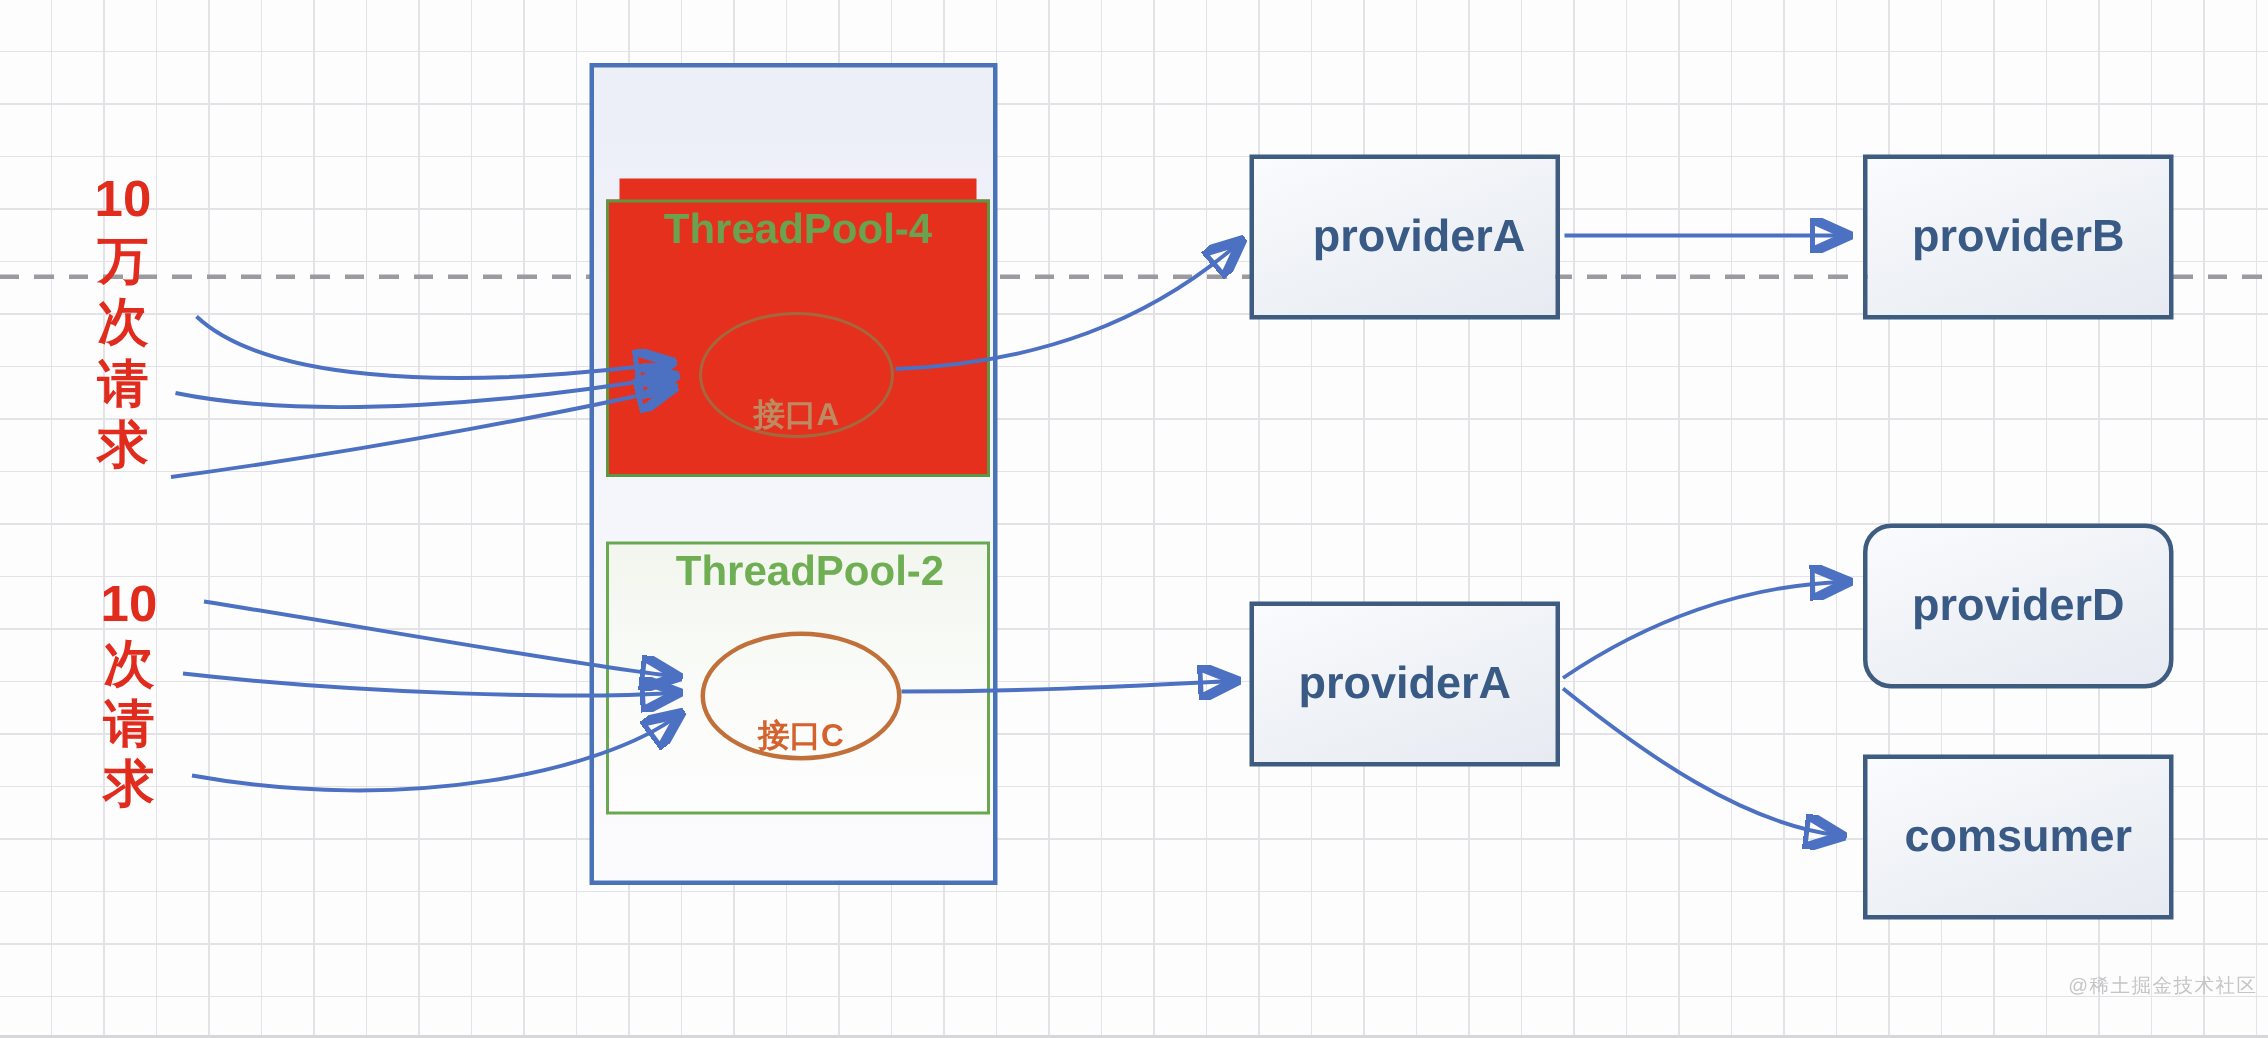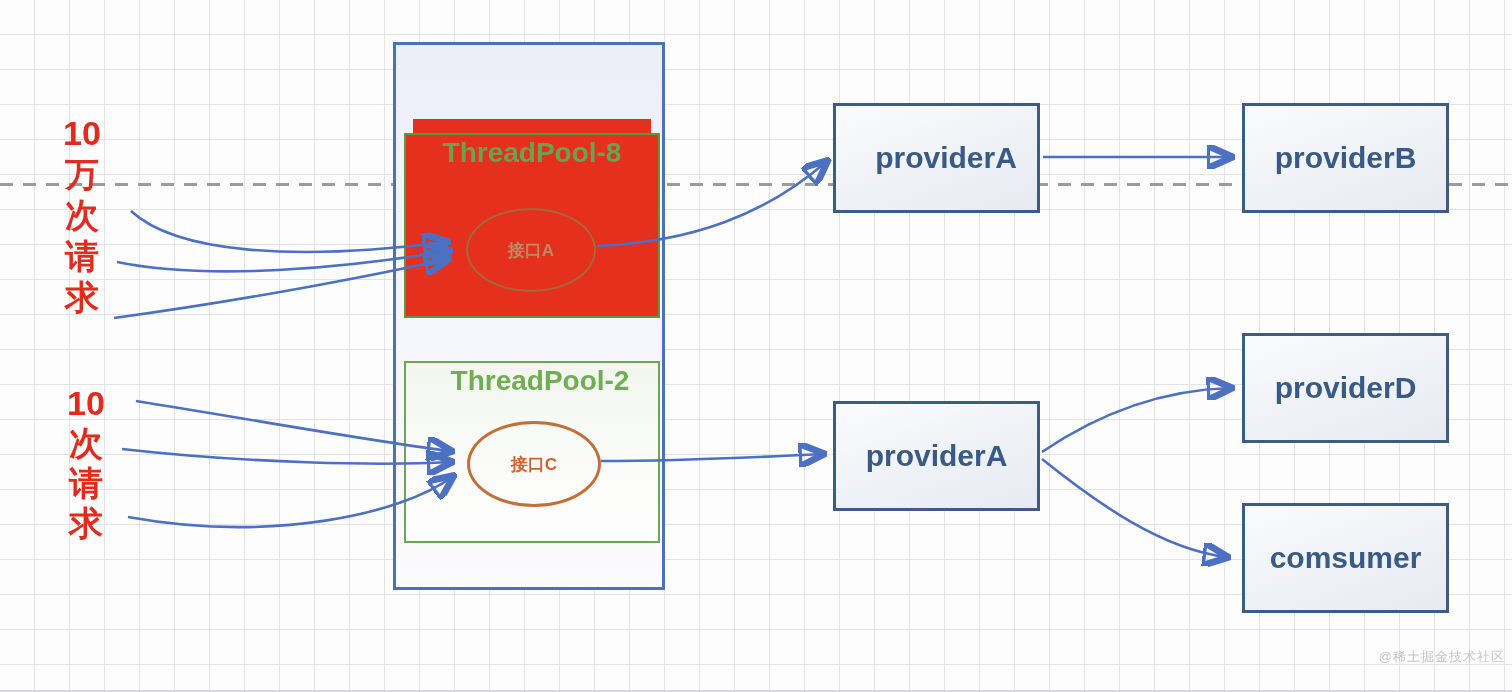--- a/index.html
+++ b/index.html
@@ -41,37 +41,37 @@
     border:2px solid #5f9641;background:#e6301e;
   }
   .tp1-title{margin-top:2px;text-align:center;color:#6ba24f;font-weight:bold;font-size:28px;}
   .tp2{
     position:absolute;left:8px;top:316px;width:256px;height:182px;box-sizing:border-box;
     border:2px solid #6aa84f;background:linear-gradient(180deg,#f2f6ee 0%,#fbfcfa 60%,#fdfdfd 100%);
   }
   .tp2-title{margin-top:2px;text-align:center;color:#6fae53;font-weight:bold;font-size:28px;padding-left:16px;}
   .ellipse{
     position:absolute;box-sizing:border-box;border-radius:50%;
-    display:flex;align-items:center;justify-content:center;
-    font-size:17px;font-weight:bold;
+    display:flex;align-items:flex-end;justify-content:center;
+    font-size:21px;font-weight:bold;
   }
   .ellipse-a{left:70px;top:163px;width:130px;height:84px;border:2px solid #a5683c;color:#bd8a62;}
   .ellipse-c{left:71px;top:376px;width:134px;height:86px;border:3px solid #c2703a;color:#d4622d;}
   
   .provider{
     position:absolute;width:207px;height:110px;z-index:2;box-sizing:border-box;
     border:3px solid #3d5c80;
     background:linear-gradient(160deg,#fafbfd 0%,#eef1f6 55%,#e7ebf1 100%);
     display:flex;align-items:center;justify-content:center;
     color:#3a5a86;font-weight:bold;font-size:30px;
   }
   .pA{left:833px;top:103px;padding-left:19px;}
   .pB{left:1242px;top:103px;}
   .pC{left:833px;top:401px;}
-  .pD{left:1242px;top:333px;}
+  .pD{left:1242px;top:349px;border-radius:19px;}
   .pE{left:1242px;top:503px;}
   
   .arrows{position:absolute;left:0;top:0;z-index:3;pointer-events:none;}
   .arrows path{fill:none;stroke:#4c70c2;stroke-width:2.6;}
   
   .watermark{
     position:absolute;right:7px;top:648px;z-index:4;
     color:#c5c5c8;font-size:13px;letter-spacing:1px;
   }
 </style>
@@ -93,21 +93,21 @@
   <div class="vlabel vlabel-2">
     <div>10</div>
     <div>次</div>
     <div>请</div>
     <div>求</div>
   </div>
 
   <div class="consumer">
     <div class="tp1-cap"></div>
     <div class="tp1">
-      <div class="tp1-title">ThreadPool-8</div>
+      <div class="tp1-title">ThreadPool-4</div>
     </div>
     <div class="ellipse ellipse-a">
       <span>接口A</span>
     </div>
     <div class="tp2">
       <div class="tp2-title">ThreadPool-2</div>
     </div>
     <div class="ellipse ellipse-c">
       <span>接口C</span>
     </div>

